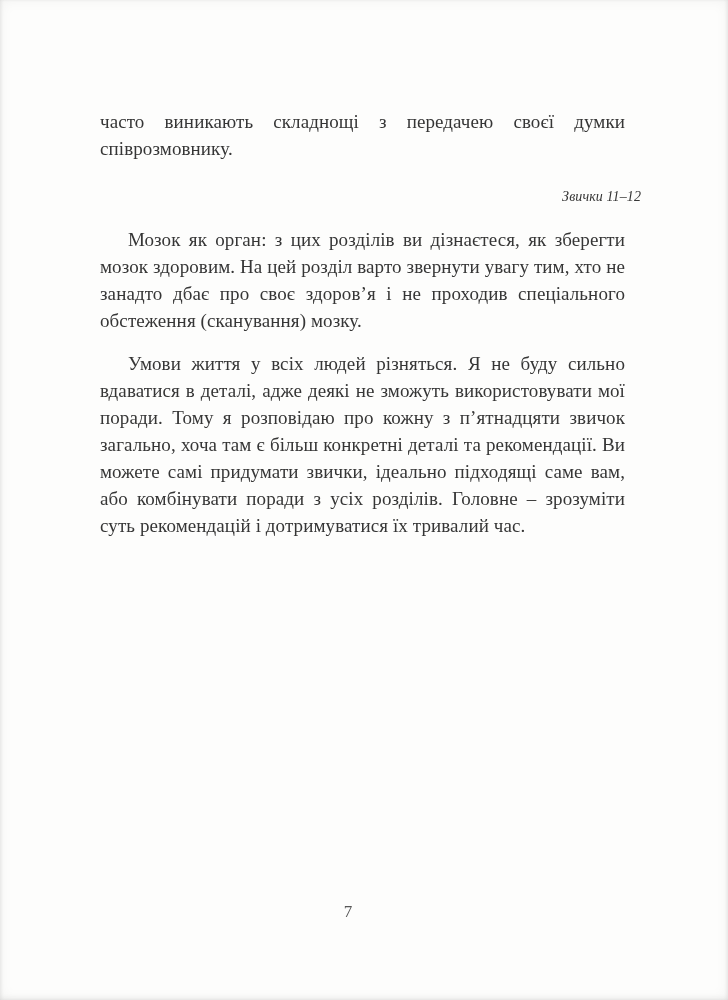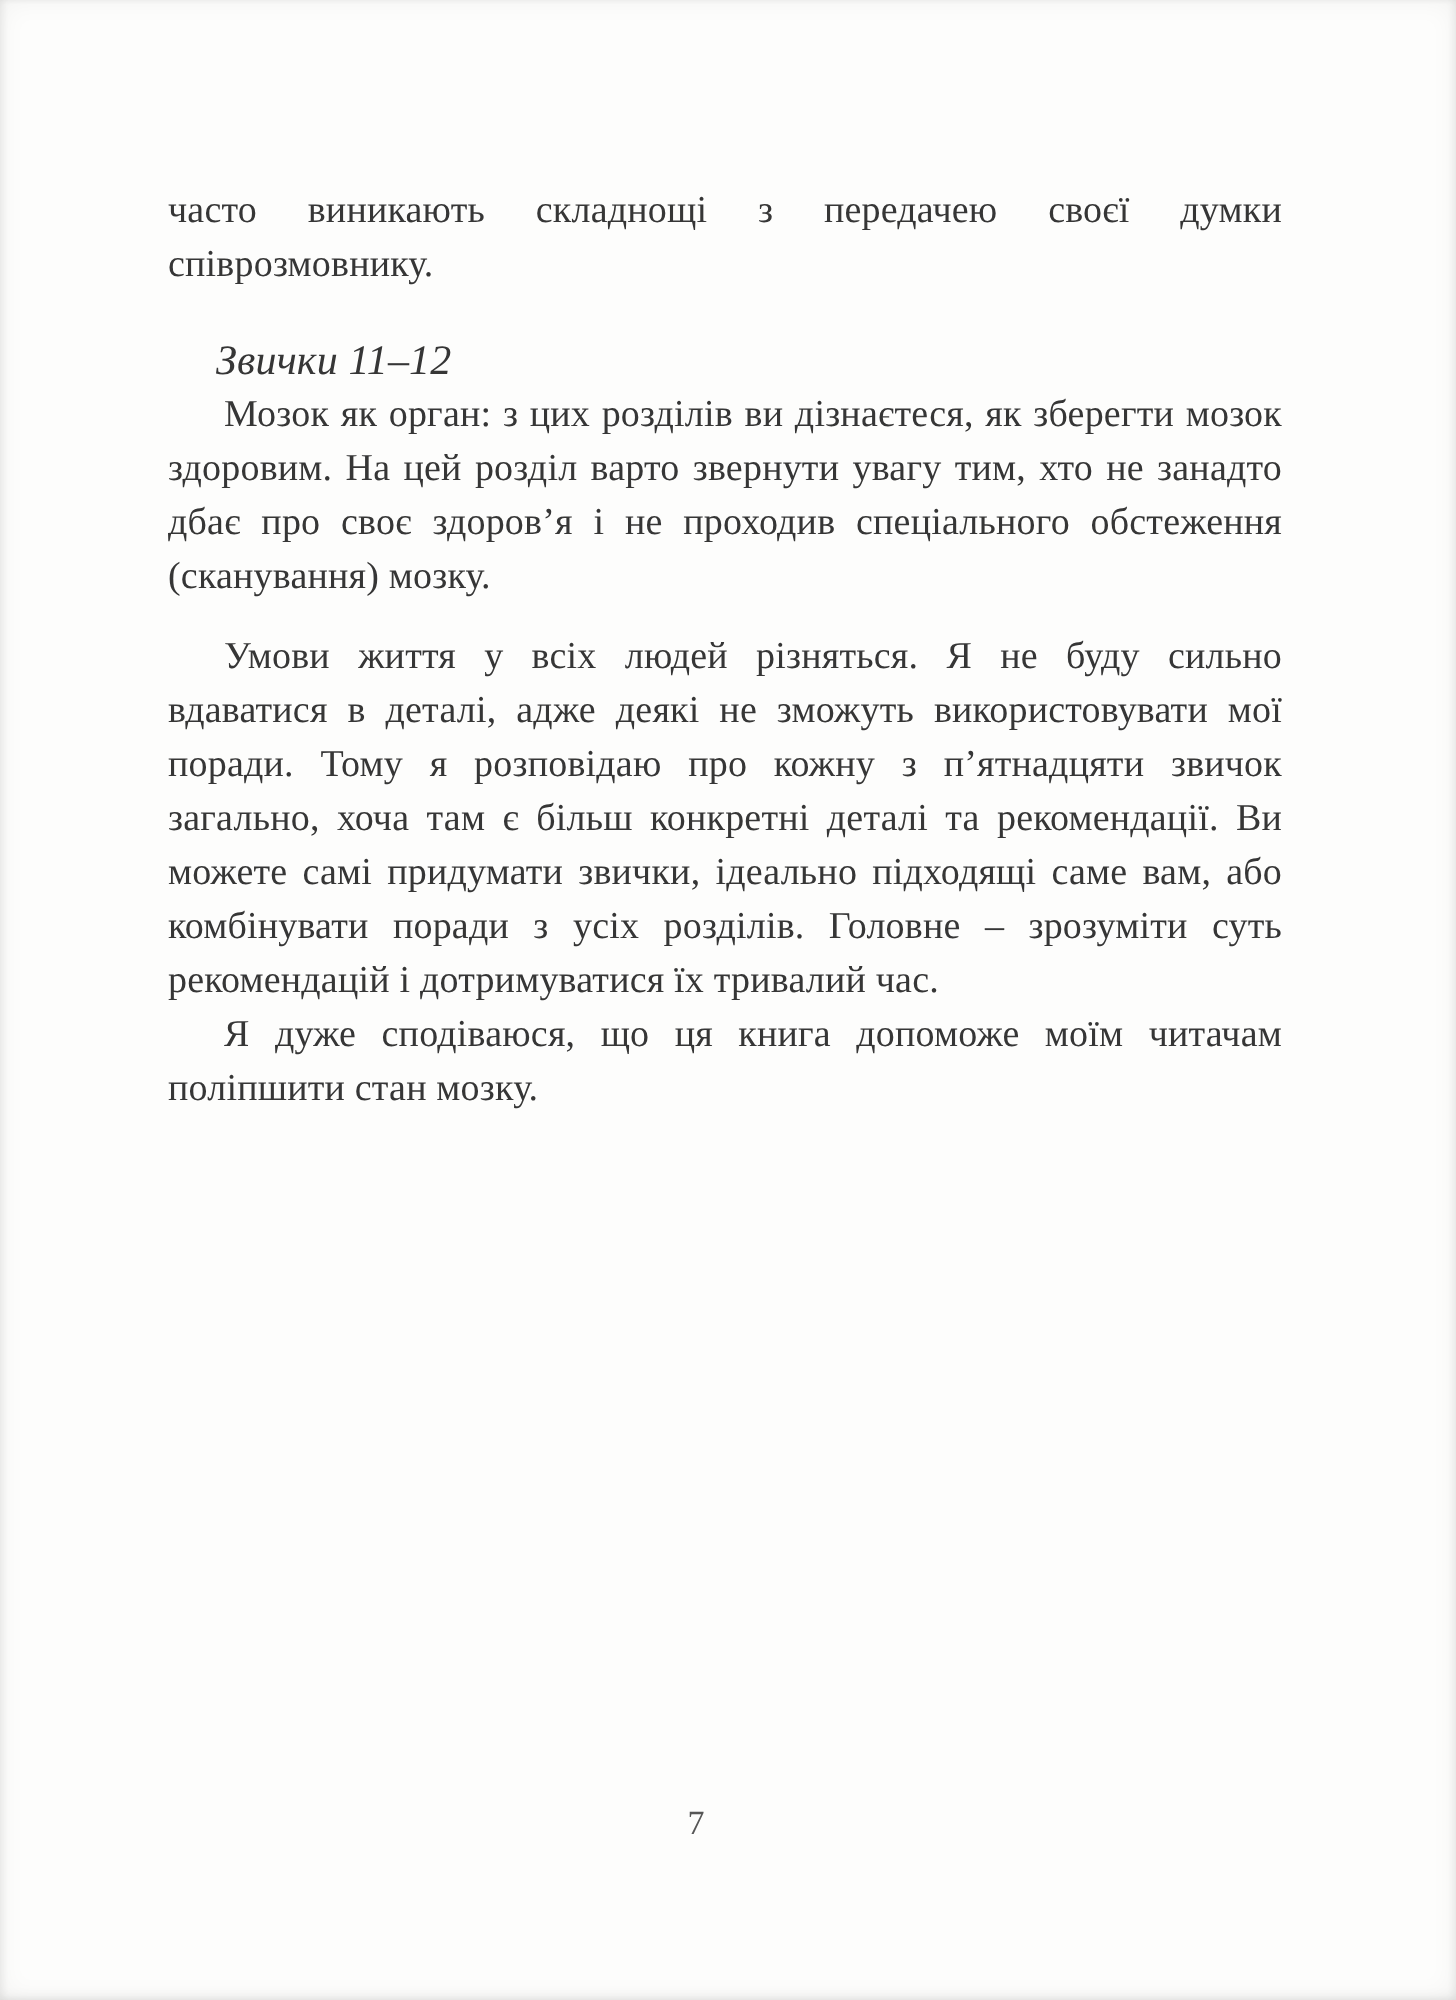--- a/index.html
+++ b/index.html
@@ -26,37 +26,37 @@
     position: absolute;
     left: 84px;
     top: 92px;
     width: 557px;
     font-size: 19px;
     line-height: 27px;
     text-align: justify;
     letter-spacing: 0.1px;
   }
   .para {
-    margin: 0;
+    margin: 16px;
     text-indent: 28px;
   }
   .para.no-indent {
     text-indent: 0;
   }
   .para.gap-before {
     margin-top: 13px;
   }
   .section-heading {
     margin: 21px 0 0 0;
-    font-size: 21px;
+    font-size: 14px;
     line-height: 27px;
     font-weight: normal;
     font-style: italic;
     text-indent: 24px;
-    text-align: left;
+    text-align: right;
   }
   .page-number {
     position: absolute;
     top: 901px;
     left: 0;
     width: 696px; 
     text-align: center;
     font-size: 17px;
     line-height: 22px;
     color: #565656;
@@ -72,19 +72,18 @@
     <p class="para no-indent">часто виникають складнощі з передачею своєї думки співрозмовнику.</p>
 
     <h3 class="section-heading">Звички 11–12</h3>
 
     <p class="para">Мозок як орган: з цих розділів ви дізнаєтеся, як зберегти мозок здоровим. На цей розділ варто звернути увагу тим, хто не занадто дбає про своє здоров’я і не проходив спеціального обстеження (сканування) мозку.</p>
 
 
 
     <p class="para gap-before">Умови життя у всіх людей різняться. Я не буду сильно вдаватися в деталі, адже деякі не зможуть використовувати мої поради. Тому я розповідаю про кожну з п’ятнадцяти звичок загально, хоча там є більш конкретні деталі та рекомендації. Ви можете самі придумати звички, ідеально підходящі саме вам, або комбінувати поради з усіх розділів. Головне – зрозуміти суть рекомендацій і дотримуватися їх тривалий час.</p>
 
-    <p class="para">Я дуже сподіваюся, що ця книга допоможе моїм читачам поліпшити стан мозку.</p>
 
   </main>
 
   <footer class="page-number">7</footer>
 
 </div>
 
 </body></html>

